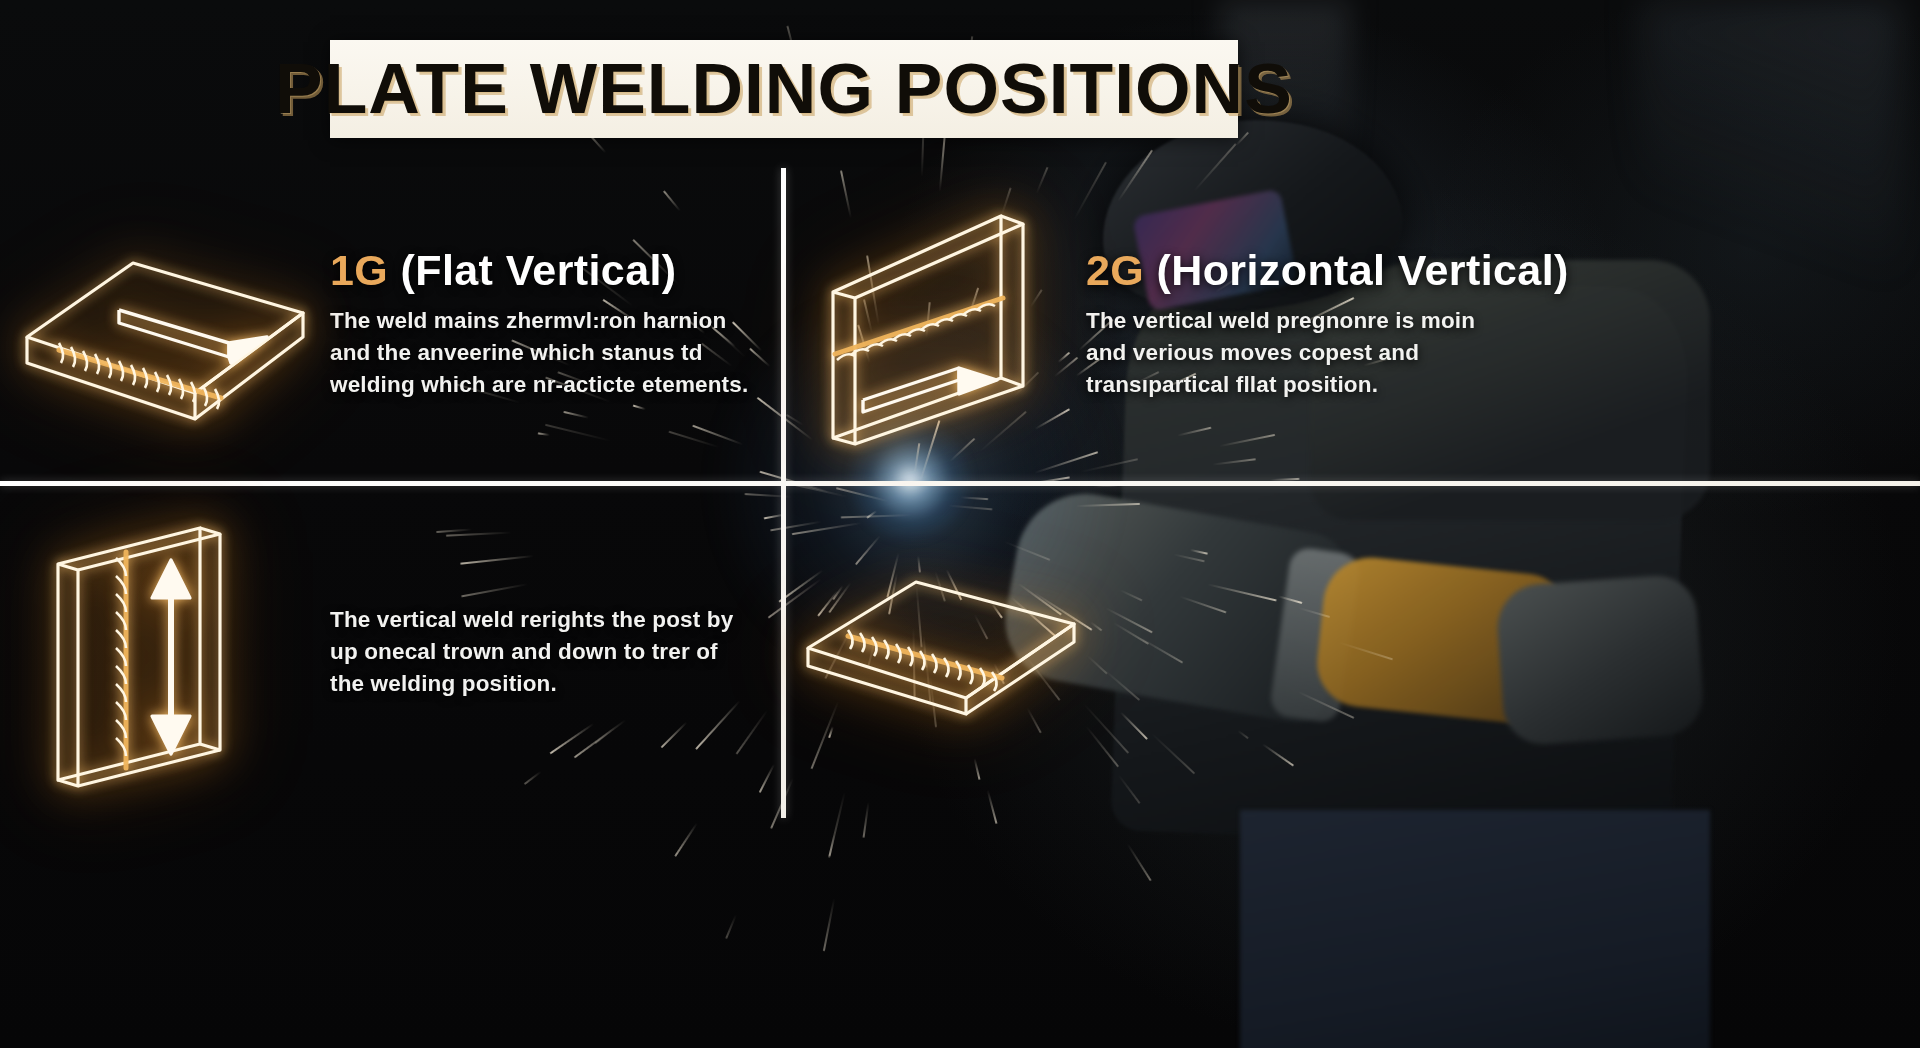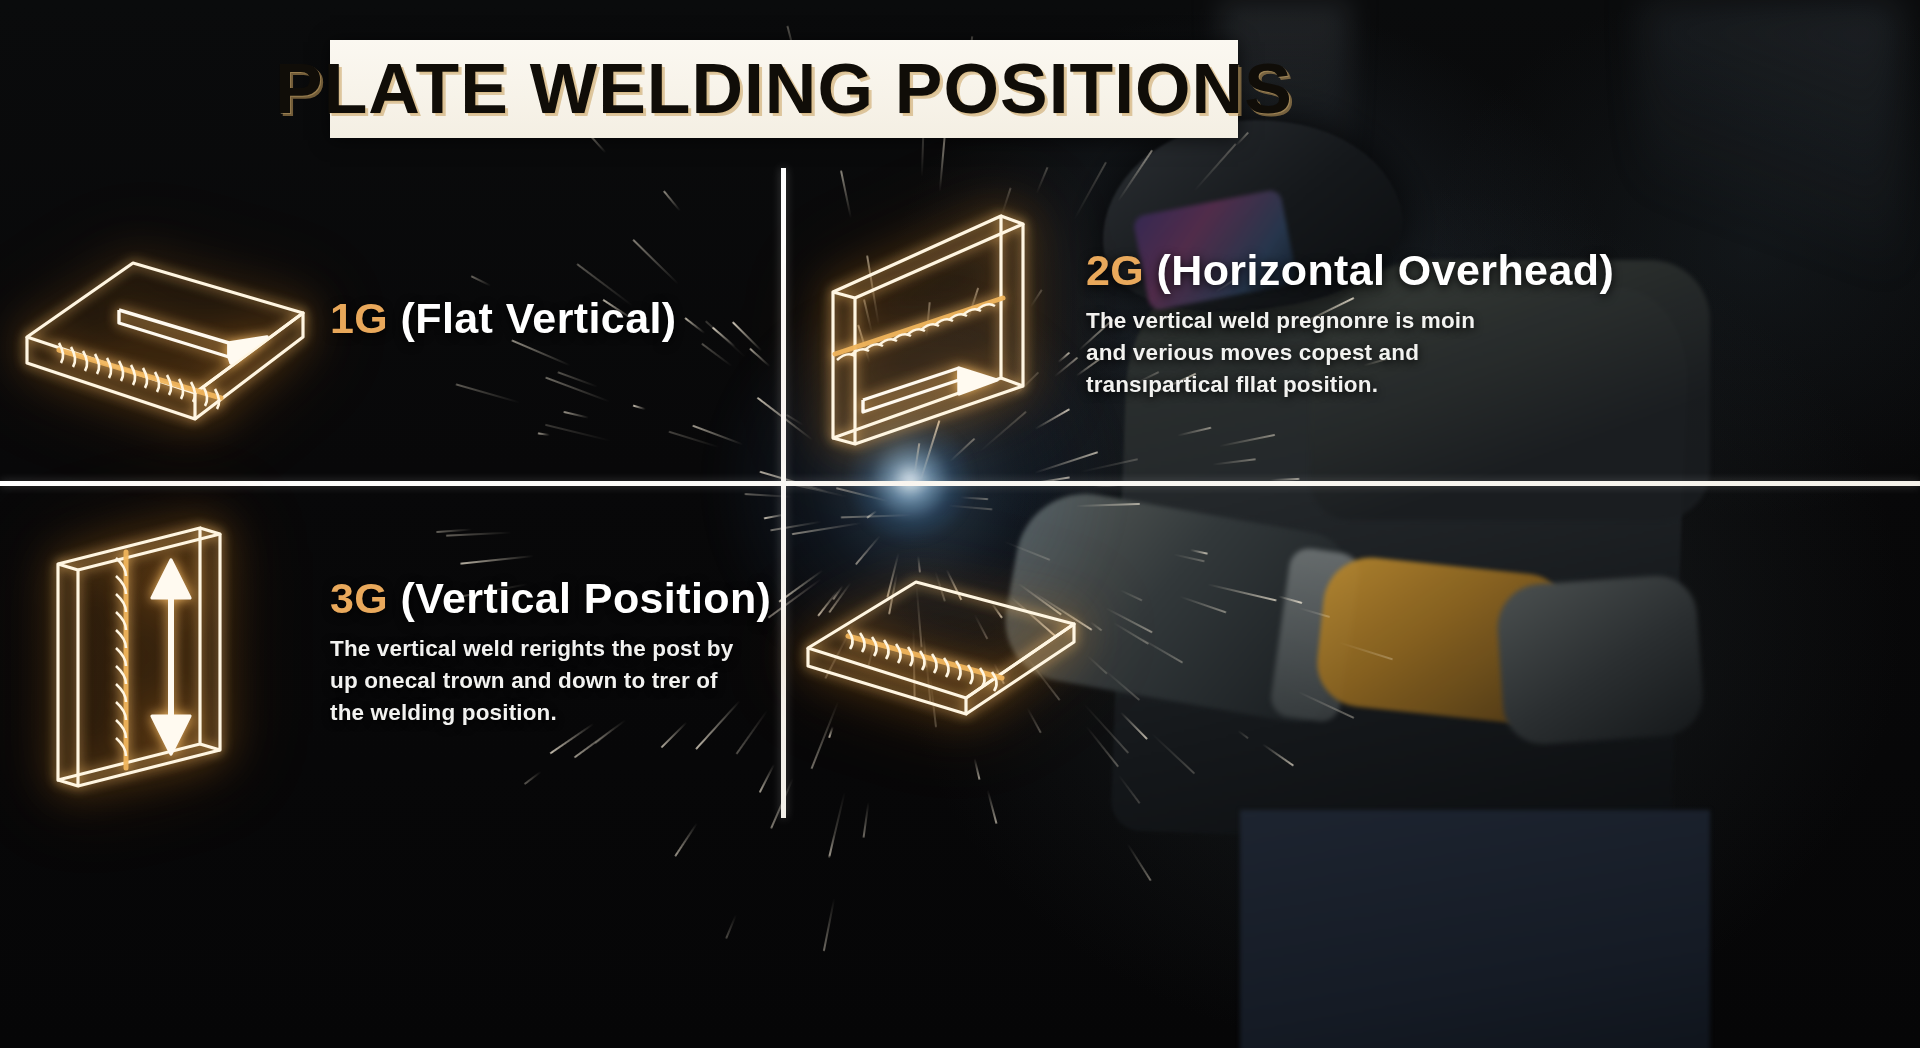--- a/index.html
+++ b/index.html
@@ -373,20 +373,21 @@
         <path d="M104 93 L104 106 L214 140 L214 126"></path>
         <path d="M214 126 L252 120 L216 146 L214 140 Z" fill="#fffaf0"></path>
       </g>
     </svg>
   </div>
   <div class="txt-wrap">
     <div class="pos-head">
       <span class="pos-code">1G</span>
       <span class="pos-name">(Flat Vertical)</span>
     </div>
+    <div class="pos-body">The weld mains zhermvl:ron harnion and the anveerine which stanus td welding which are nr-acticte etements.</div>
   </div>
 </div>
 
 <div class="cell" id="cell-2g">
   <div class="icon-wrap" style="width:300px;height:260px;">
     <svg width="250" height="245" viewBox="0 0 250 245" class="neon">
       <g fill="none" stroke="#fff6e2" stroke-width="3.2" stroke-linejoin="round">
         <path d="M22 90 L190 14 L190 176 L22 236 Z"></path>
         <path d="M22 90 L44 96 L44 242 L22 236"></path>
         <path d="M44 96 L212 22 L190 14"></path>
@@ -412,21 +413,21 @@
       <g fill="none" stroke="#fffaf0" stroke-width="3.4" stroke-linejoin="round">
         <path d="M52 198 L148 166"></path>
         <path d="M52 198 L52 210 L148 178 L148 166"></path>
         <path d="M148 166 L186 178 L148 192 L148 178 Z" fill="#fffaf0"></path>
       </g>
     </svg>
   </div>
   <div class="txt-wrap">
     <div class="pos-head">
       <span class="pos-code">2G</span>
-      <span class="pos-name">(Horizontal Overhead)</span>
+      <span class="pos-name">(Horizontal Vertical)</span>
     </div>
     <div class="pos-body">The vertical weld pregnonre is moin and verious moves copest and transıpartical fllat position.</div>
   </div>
 </div>
 
 <div class="cell" id="cell-3g">
   <div class="icon-wrap" style="width:330px;height:300px;">
     <svg width="250" height="280" viewBox="0 0 250 280" class="neon">
       <g fill="none" stroke="#fff6e2" stroke-width="3.2" stroke-linejoin="round">
         <path d="M18 52 L160 16 L160 232 L18 268 Z"></path>
@@ -452,24 +453,20 @@
         <path d="M76 226 q10 9 10 18"></path>
       </g>
       <g fill="#fffaf0" stroke="#fffaf0" stroke-width="3.2" stroke-linejoin="round">
         <rect x="128" y="70" width="6" height="150" stroke="none"></rect>
         <path d="M131 48 L150 86 L112 86 Z"></path>
         <path d="M131 242 L150 204 L112 204 Z"></path>
       </g>
     </svg>
   </div>
   <div class="txt-wrap">
-    <div class="pos-head">
-      <span class="pos-code">3G</span>
-      <span class="pos-name">(Vertical Position)</span>
-    </div>
     <div class="pos-body">The vertical weld rerights the post by up onecal trown and down to trer of the welding position.</div>
   </div>
 </div>
 
 <div class="cell" id="cell-4g">
   <div class="icon-wrap" style="width:310px;height:200px;">
     <svg width="290" height="180" viewBox="0 0 290 180" class="neon">
       <g fill="none" stroke="#fff6e2" stroke-width="3.2" stroke-linejoin="round">
         <path d="M12 86 L120 20 L278 62 L170 136 Z"></path>
         <path d="M12 86 L12 104 L170 152 L170 136"></path>

